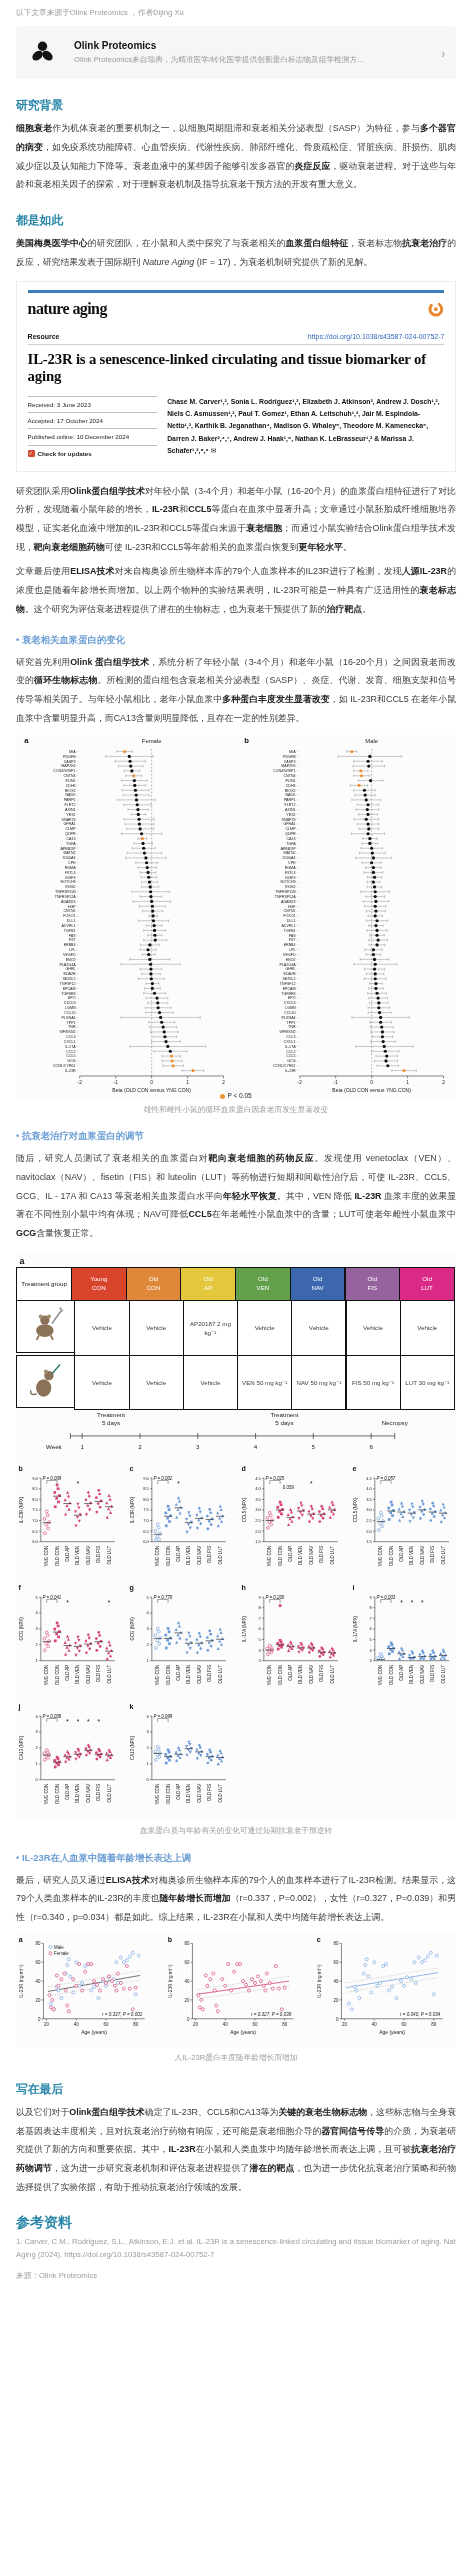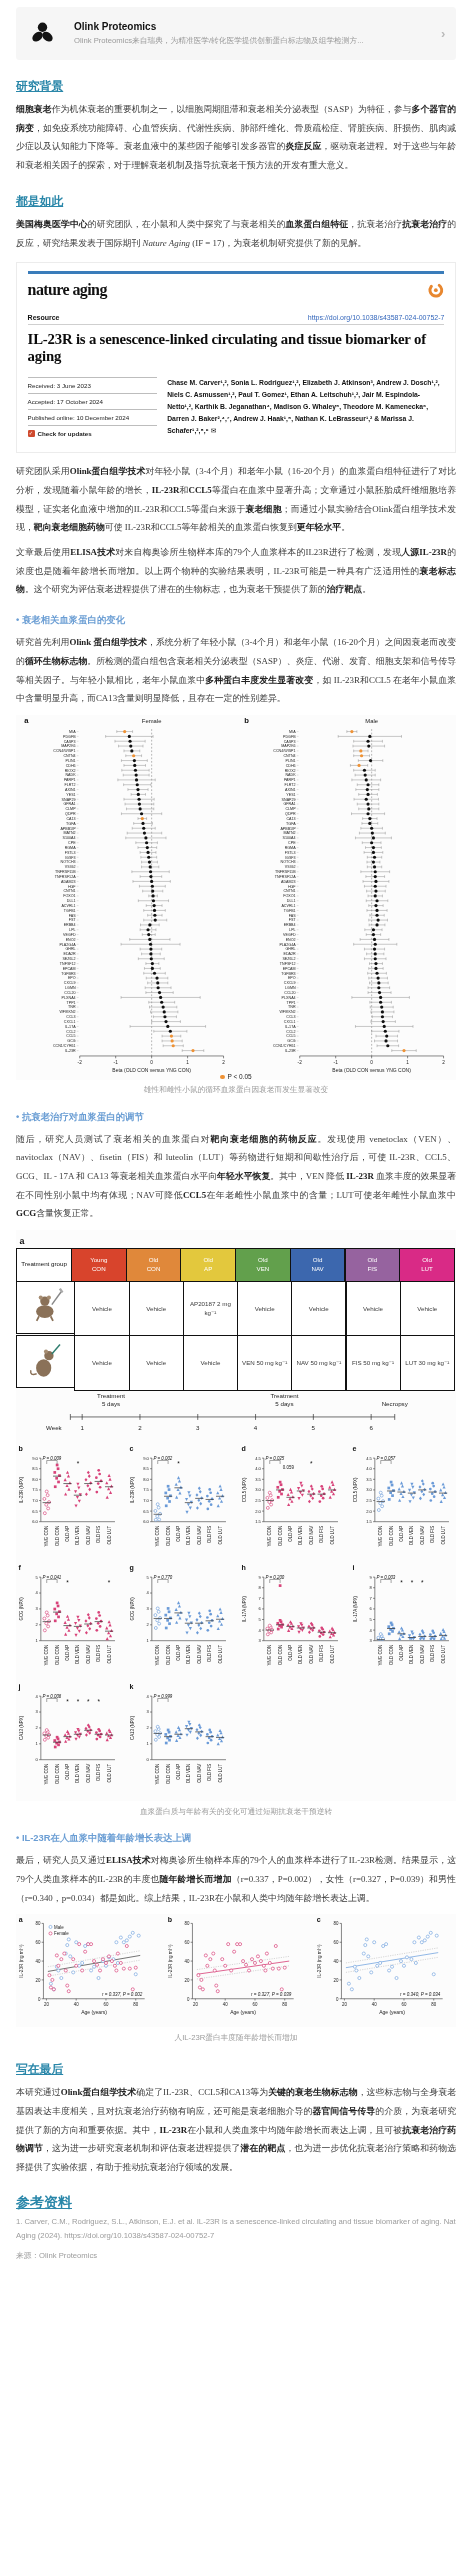--- a/index.html
+++ b/index.html
@@ -5,25 +5,25 @@
   html,body{margin:0;padding:0;}
   body{width:472px;height:2576px;overflow:hidden;background:#ffffff;
        font-family:"Liberation Sans","DejaVu Sans",sans-serif;color:#3b3b3b;}
   .wrap{padding:0 16px;}
   .source-line{color:#9c9c9c;font-size:7.7px;padding:8.3px 0 1.2px;}
   
   .card{background:#f6f6f6;border-radius:3.5px;padding:11.8px 13px;display:flex;align-items:center;gap:18px;margin:7px 0 14px;position:relative;}
   .card-title{font-size:10px;font-weight:bold;color:#111;margin:0 0 4.1px;}
   .card-desc{font-size:7.7px;color:#9a9a9a;}
   .card-chev{position:absolute;right:10.6px;top:50%;transform:translateY(-50%);color:#b9b9b9;font-size:13px;font-weight:bold;}
-  h2.sec{color:#2a87a9;font-size:11.8px;margin:19px 0 4.7px;line-height:1.3;text-decoration:underline;}
+  h2.sec{color:#2a87a9;font-size:11.8px;margin:19px 0 4.7px;line-height:1.3;}
   h2.sec.small{font-size:14px;margin:16.5px 0 3.5px;}
   .sub{color:#6b9ed4;font-weight:bold;font-size:9.4px;margin:15.3px 0 2.4px;}
   .sub::before{content:"• ";}
-  p.body{font-size:8.9px;line-height:2.1;margin:5.9px 0;text-align:justify;font-family:Liberation Serif, serif;}
+  p.body{font-size:8.9px;line-height:2.1;margin:5.9px 0;text-align:justify;}
   p.body b{color:#222;}
   .caption{color:#9c9c9c;font-size:7.7px;text-align:center;margin:5.9px 0 1.2px;}
   
   .paper{border:0.6px solid #ececec;background:#fff;padding:8.3px 10.6px 10.6px;margin:9.4px 0;}
   .paper-bluebar{height:3px;background:#3a7cba;margin-bottom:4.7px;}
   .paper-head{display:flex;justify-content:space-between;align-items:center;}
   .journal{font-family:"Liberation Serif","DejaVu Serif",serif;font-weight:bold;font-size:16px;letter-spacing:-0.6px;color:#111;}
   .paper-resrow{display:flex;justify-content:space-between;align-items:baseline;border-bottom:0.6px solid #cfcfcf;padding:13px 0 3.5px;margin-bottom:5.9px;}
   .res-label{font-size:7px;font-weight:bold;color:#111;}
   .doi{font-size:7px;color:#3366bb;text-decoration:none;}
@@ -52,20 +52,21 @@
   .scatter-row{display:flex;gap:8.3px;margin-top:5.9px;}
   
   #fig-human{display:flex;justify-content:space-between;}
   .footer-line{color:#9c9c9c;font-size:7.7px;margin-top:9px;}
   .ref-text{color:#9c9c9c;font-size:7.7px;line-height:1.75;margin:3.5px 0;}
 </style>
 </head>
 <body>
 
 <div class="wrap">
+  <div class="source-line">以下文章来源于Olink Proteomics ，作者Dijing Xu</div>
 
   <div class="card">
     <span>
       <svg width="27" height="27" viewBox="0 0 46 46">
         <g fill="#141414" transform="translate(23,23)">
           <circle cx="0" cy="-9" r="8"></circle>
           <g transform="rotate(130)">
               <ellipse cx="0" cy="-11" rx="7" ry="10"></ellipse>
             </g>
           <g transform="rotate(-130)">
@@ -78,21 +79,21 @@
       <div class="card-title">Olink Proteomics</div>
       <div class="card-desc">Olink Proteomics来自瑞典，为精准医学/转化医学提供创新蛋白标志物及组学检测方...</div>
     </div>
     <span class="card-chev">›</span>
   </div>
 
   <h2 class="sec">研究背景</h2>
   <p class="body"><b>细胞衰老</b><span>作为机体衰老的重要机制之一，以细胞周期阻滞和衰老相关分泌表型（SASP）为特征，参与</span><b>多个器官的病变</b><span>，如免疫系统功能障碍、心血管疾病、代谢性疾病、肺部纤维化、骨质疏松症、肾脏疾病、肝损伤、肌肉减少症以及认知能力下降等。衰老血液中的某些因子能够引发多器官的</span><b>炎症反应</b><span>，驱动衰老进程。对于这些与年龄和衰老相关因子的探索，对于理解衰老机制及指导抗衰老干预方法的开发有重大意义。</span></p>
 
   <h2 class="sec">都是如此</h2>
-  <p class="body"><b>美国梅奥医学中心</b><span>的研究团队，在小鼠和人类中探究了与衰老相关的</span><b>血浆蛋白组特征</b><span>，抗衰老治疗</span><b>抗衰老治疗</b><span>的反应，研究结果发表于国际期刊 </span><i>Nature Aging</i><span> (IF = 17)，为衰老机制研究提供了新的见解。</span></p>
+  <p class="body"><b>美国梅奥医学中心</b><span>的研究团队，在小鼠和人类中探究了与衰老相关的</span><b>血浆蛋白组特征</b><span>，衰老标志物</span><b>抗衰老治疗</b><span>的反应，研究结果发表于国际期刊 </span><i>Nature Aging</i><span> (IF = 17)，为衰老机制研究提供了新的见解。</span></p>
 
   <div class="paper">
     <div class="paper-bluebar"></div>
     <div class="paper-head">
       <div class="journal">nature aging</div>
       <span>
         <svg width="17.7" height="20" viewBox="0 0 30 34">
           <circle cx="15" cy="19" r="10" fill="none" stroke="#e8872f" stroke-width="5" stroke-linecap="round" stroke-dasharray="47 63" transform="rotate(-55 15 19)"></circle>
           <circle cx="15" cy="19" r="3.2" fill="#e8872f"></circle>
         </svg>
@@ -2139,20 +2140,20 @@
           <circle cx="197.76470588235293" cy="32" r="2.6" fill="#fff" stroke="#7aa8e0" stroke-width="1.2"></circle>
           <circle cx="202.8235294117647" cy="102.4" r="2.6" fill="#fff" stroke="#7aa8e0" stroke-width="1.2"></circle>
           <circle cx="207.88235294117646" cy="36.8" r="2.6" fill="#fff" stroke="#7aa8e0" stroke-width="1.2"></circle>
           <text x="214" y="139" font-size="7.8" fill="#222" text-anchor="end" font-style="italic">r = 0.340, P = 0.034</text>
         </svg>
       </div>
   </div>
   <div class="caption">人IL-23R蛋白丰度随年龄增长而增加</div>
 
   <h2 class="sec">写在最后</h2>
-  <p class="body"><span>本研究通过</span><b>Olink蛋白组学技术</b><span>确定了IL-23R、CCL5和CA13等为</span><b>关键的衰老生物标志物</b><span>，这些标志物与全身衰老基因表达丰度相关，且对抗衰老治疗药物有响应，还可能是衰老细胞介导的</span><b>器官间信号传导</b><span>的介质，为衰老研究提供了新的方向和重要依据。其中，</span><b>IL-23R</b><span>在小鼠和人类血浆中均随年龄增长而表达上调，且可被</span><b>抗衰老治疗药物调节</b><span>，这为进一步研究衰老机制和评估衰老进程提供了</span><b>潜在的靶点</b><span>，也为进一步优化抗衰老治疗策略和药物选择提供了实验依据，有助于推动抗衰老治疗领域的发展。</span></p>
+  <p class="body"><span>以及它们对于</span><b>Olink蛋白组学技术</b><span>确定了IL-23R、CCL5和CA13等为</span><b>关键的衰老生物标志物</b><span>，这些标志物与全身衰老基因表达丰度相关，且对抗衰老治疗药物有响应，还可能是衰老细胞介导的</span><b>器官间信号传导</b><span>的介质，为衰老研究提供了新的方向和重要依据。其中，</span><b>IL-23R</b><span>在小鼠和人类血浆中均随年龄增长而表达上调，且可被</span><b>抗衰老治疗药物调节</b><span>，这为进一步研究衰老机制和评估衰老进程提供了</span><b>潜在的靶点</b><span>，也为进一步优化抗衰老治疗策略和药物选择提供了实验依据，有助于推动抗衰老治疗领域的发展。</span></p>
 
   <h2 class="sec small">参考资料</h2>
   <div class="ref-text">1. Carver, C.M., Rodriguez, S.L., Atkinson, E.J. et al. IL-23R is a senescence-linked circulating and tissue biomarker of aging. Nat Aging (2024). https://doi.org/10.1038/s43587-024-00752-7</div>
 
   <div class="footer-line">来源：Olink Proteomics</div>
 </div>
 
 
 </body></html>

